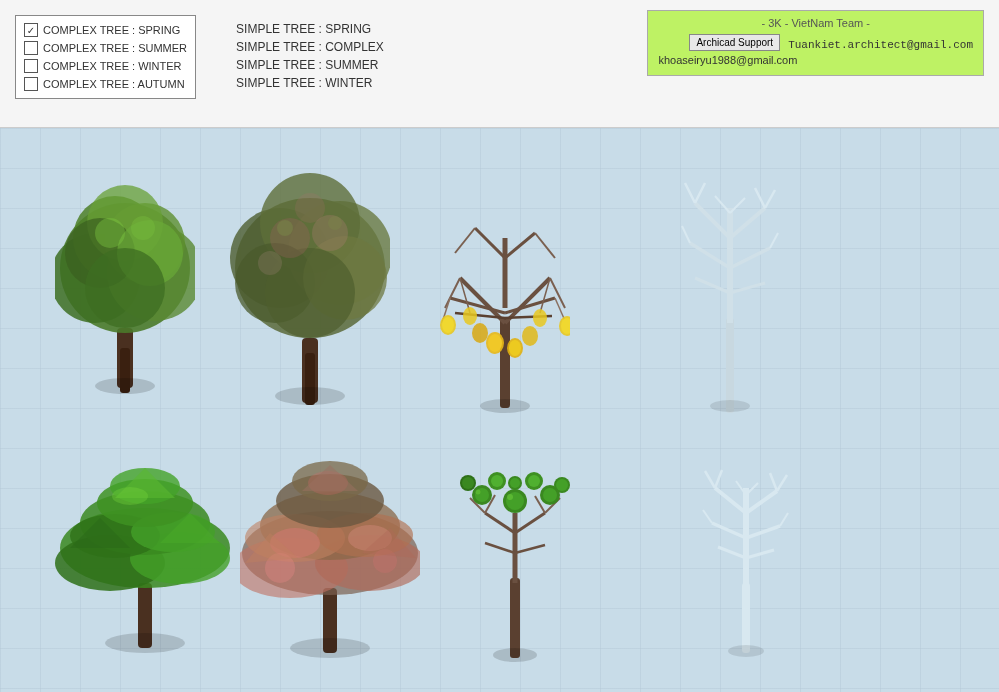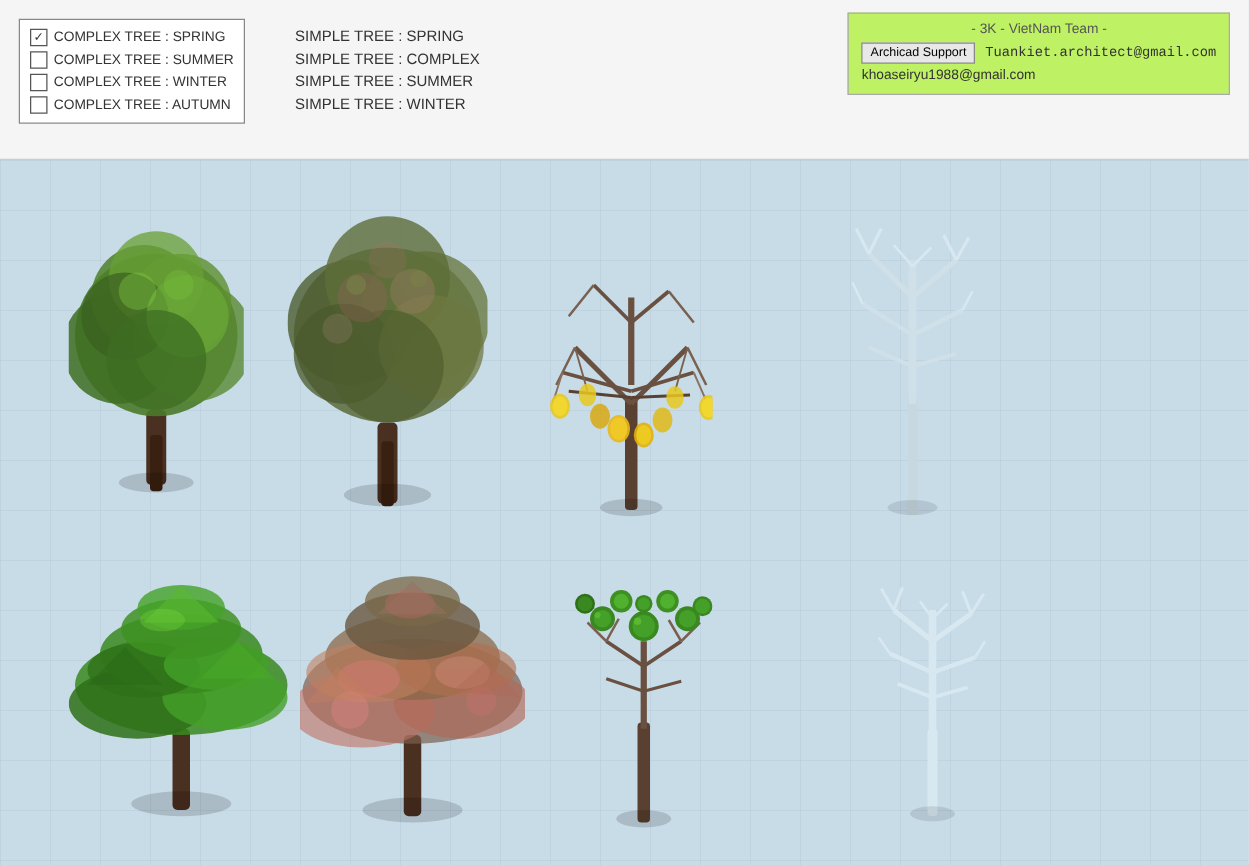--- a/index.html
+++ b/index.html
@@ -85,22 +85,23 @@
       min-width: 280px;
     }
     .right-panel .team-title {
       text-align: center;
       font-size: 11px;
       color: #555;
       margin-bottom: 5px;
     }
     .right-panel .contact-row {
       display: flex;
-      align-items: center;
+      align-items: flex-end;
       margin-bottom: 3px;
+      margin-left: 31px;
     }
     .right-panel .contact-row .support-btn {
       border: 1px solid #888;
       background: #e8e8e8;
       padding: 2px 6px;
       font-size: 10px;
       cursor: pointer;
       min-width: 85px;
       text-align: center;
       margin-right: 8px;

